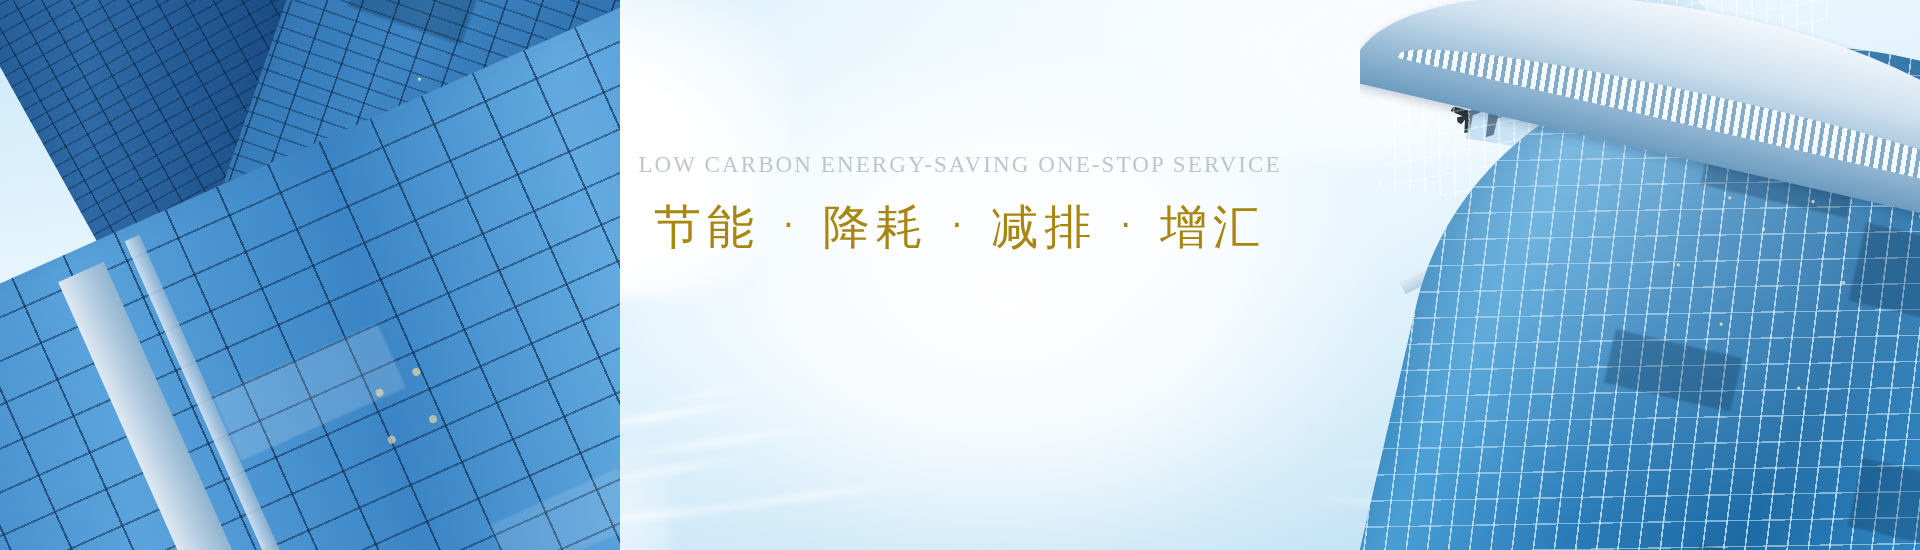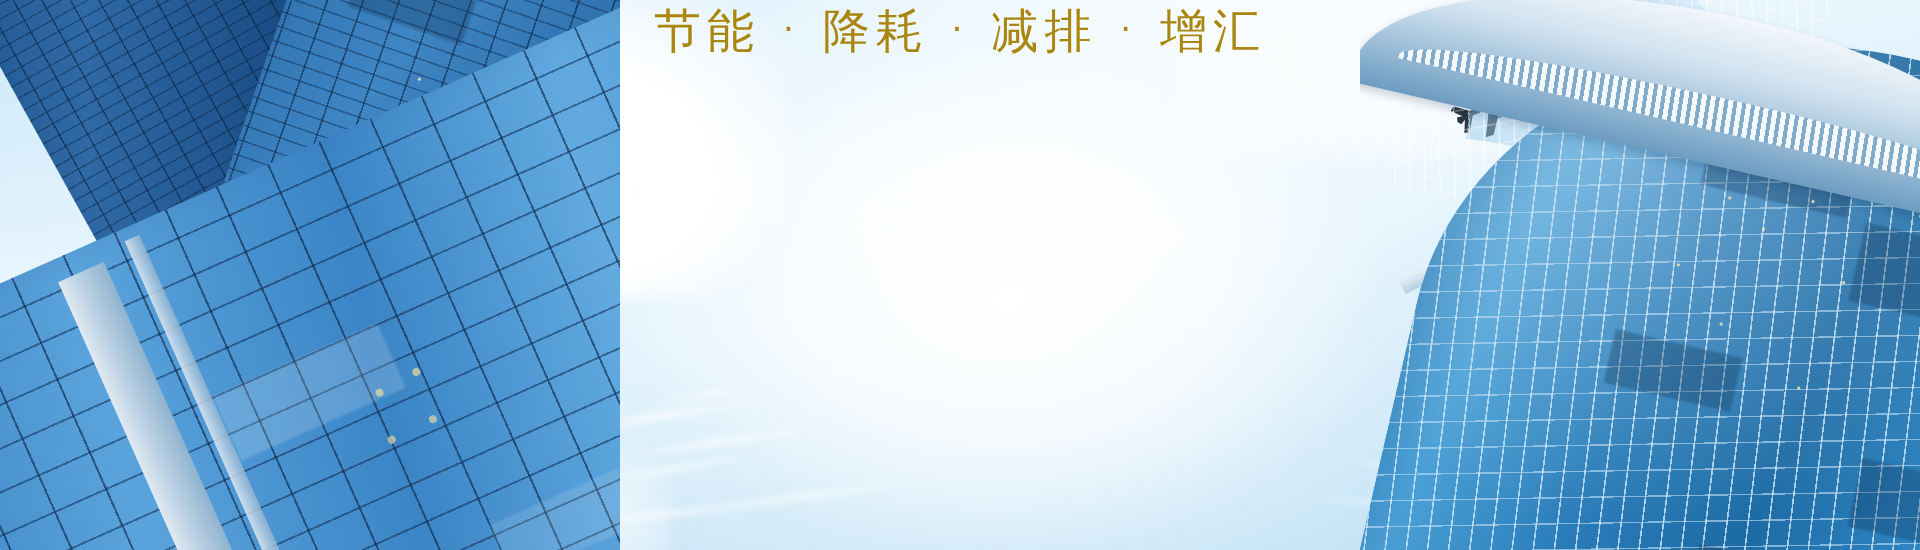--- a/index.html
+++ b/index.html
@@ -242,20 +242,21 @@
     margin-top:152px;
     font-family:"Liberation Serif", serif;
     font-size:23px;
     letter-spacing:2.1px;
     color:#b9c1c9;
     white-space:nowrap;
     opacity:.92;
   }
 
   #subtitle{
+    margin-top:18px;
     font-family:"DejaVu Sans", sans-serif;
     font-size:47px;
     letter-spacing:6px;
     color:#a8860f;
     white-space:nowrap;
     text-shadow:0 1px 2px rgba(255,255,255,.45);
   }
   #subtitle .sep{
     font-size:34px;
     color:#a8860f;
@@ -375,20 +376,21 @@
       <div class="spark" style="left:300px; top:300px;"></div>
       <div class="spark" style="left:390px; top:345px;"></div>
 
     </div>
 
     <div id="crown"></div>
     <div id="crown-band"></div>
   </div>
 
   <div class="copy">
+    <div id="tagline">LOW CARBON ENERGY-SAVING ONE-STOP SERVICE</div>
 
     <div id="subtitle">
       <span>节能</span>
       <span class="sep">·</span>
       <span>降耗</span>
       <span class="sep">·</span>
       <span>减排</span>
       <span class="sep">·</span>
       <span>增汇</span>
     </div>

